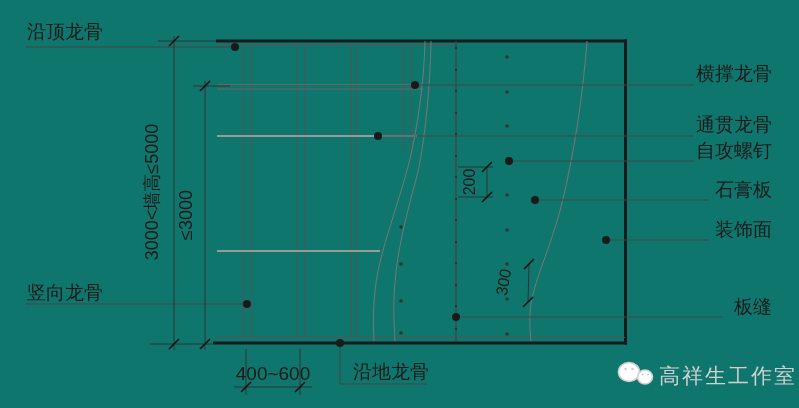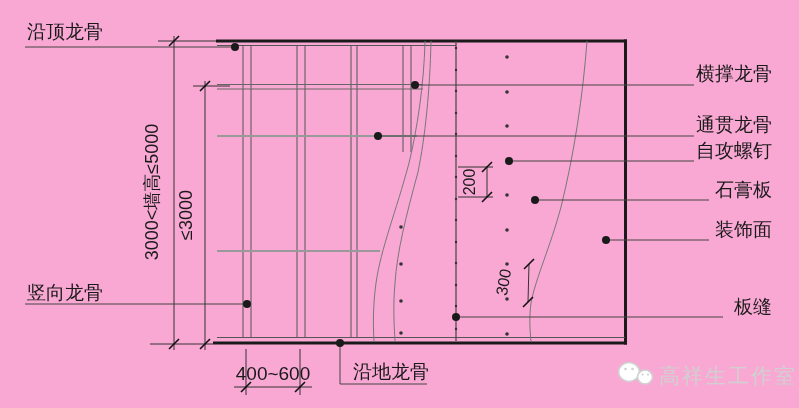--- a/index.html
+++ b/index.html
@@ -1,19 +1,19 @@
 <!DOCTYPE html>
 <html><head>
 <meta charset="utf-8">
 <style>
   html,body{margin:0;padding:0;background:#fff;}
   .stage{
     position:relative;
     width:799px;height:408px;
-    background:#f9a8d4;
+    background:#0f766e;
     font-family:"Liberation Sans", sans-serif;
     overflow:hidden;
   }
   svg text{
     font-family:"Liberation Sans", sans-serif;
     fill:#1a1a1a;
   }
   svg .wm-text{ fill:#d0d0d0; letter-spacing:2px; }
 </style>
 </head>

